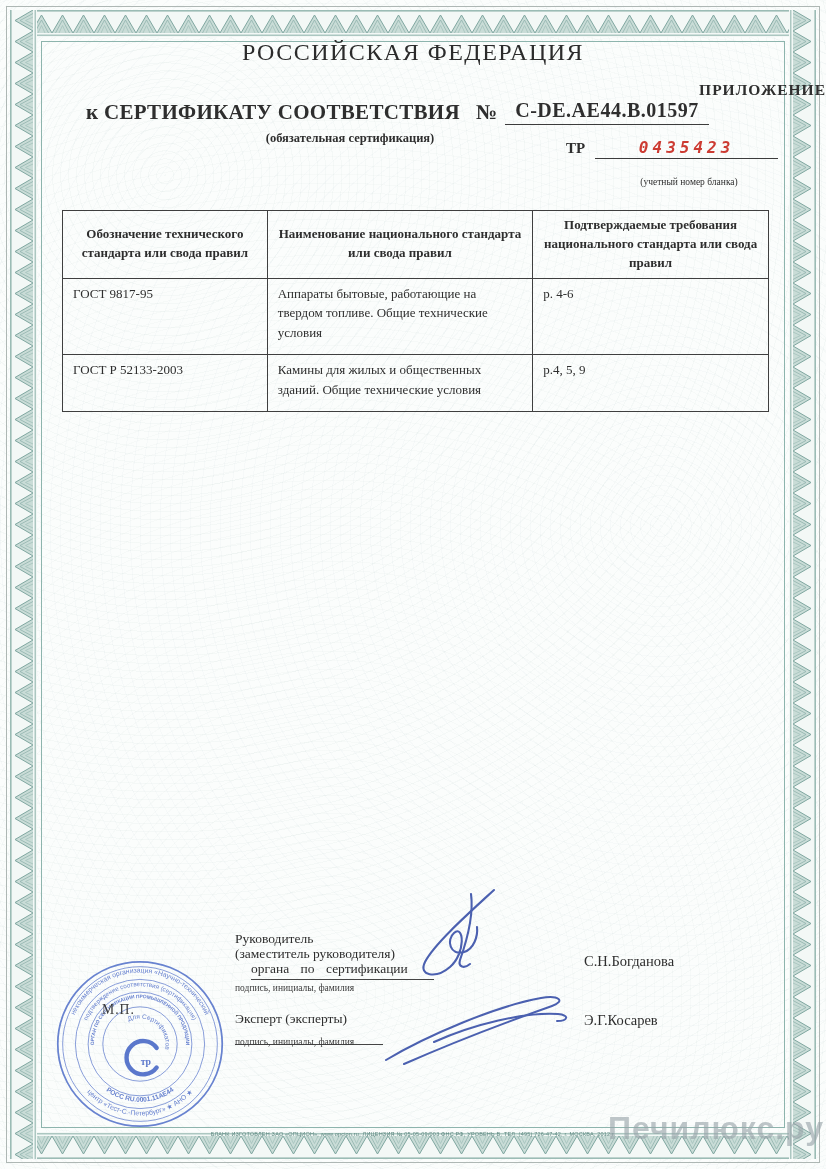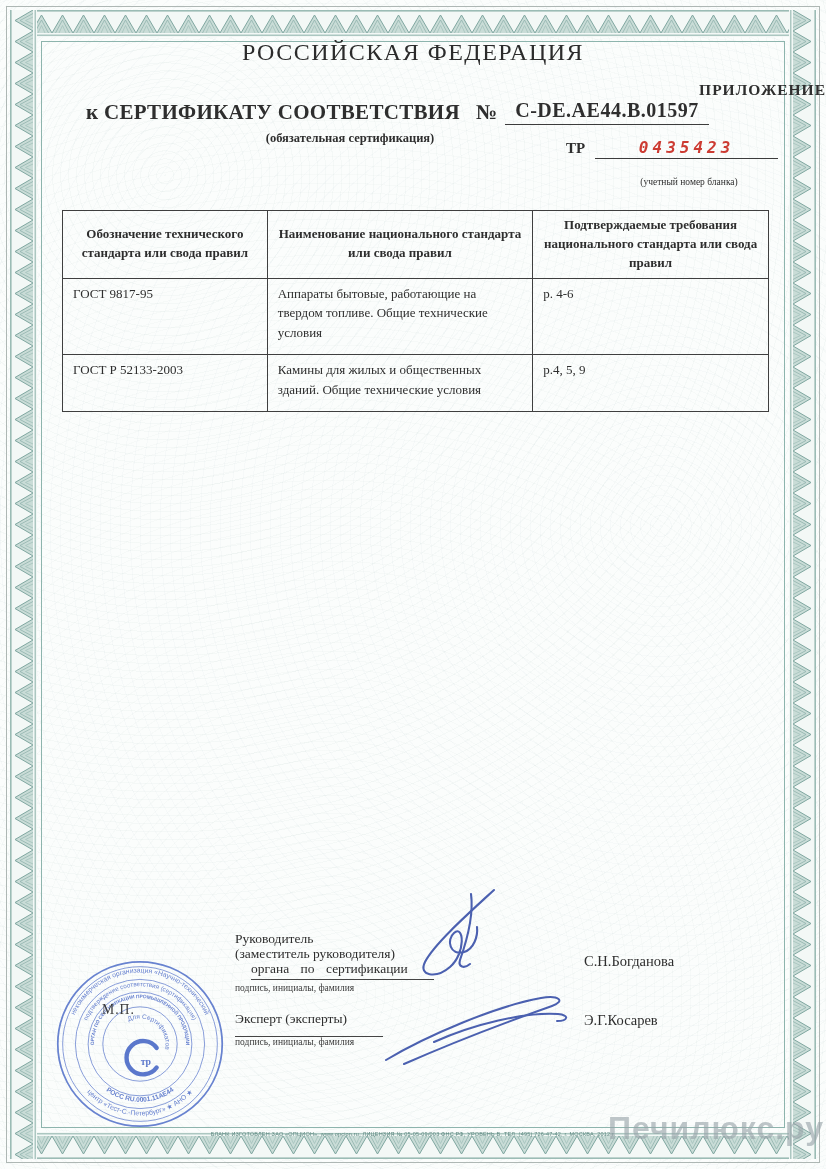--- a/index.html
+++ b/index.html
@@ -48,21 +48,21 @@
   table.std th{font-weight:bold;text-align:center;vertical-align:middle;
     padding:5px 10px;line-height:1.45;}
   table.std td{vertical-align:top;padding:5px 10px 12px 10px;line-height:1.5;}
   .col1{width:29%;} .col2{width:37.6%;} .col3{width:33.4%;}
 
   .sig-head-role{position:absolute;top:931px;left:235px;font-size:13.5px;line-height:1.12;}
   .role-line3{word-spacing:8px;border-bottom:1.1px solid #444;width:183px;padding-bottom:3px;margin-left:16px;}
   .sig-head-caption{position:absolute;top:983px;left:235px;font-size:9.5px;color:#3b3b3b;}
   .sig-head-name{position:absolute;top:953px;left:584px;font-size:14.5px;}
   .sig-expert-role{position:absolute;top:1011px;left:235px;font-size:13.5px;
-    border-bottom:1.1px solid #444;width:148px;padding-bottom:9px;}
+    border-bottom:1.1px solid #444;width:148px;padding-bottom:17px;}
   .sig-expert-caption{position:absolute;top:1037px;left:235px;font-size:9.5px;color:#3b3b3b;}
   .sig-expert-name{position:absolute;top:1012px;left:584px;font-size:14.5px;}
 
   .autograph1{position:absolute;left:408px;top:886px;}
   .autograph2{position:absolute;left:378px;top:976px;}
   .stamp{position:absolute;left:47px;top:951px;}
 
   .fine-print{position:absolute;top:1131px;left:150px;right:150px;text-align:center;
     font-family:"Liberation Sans",sans-serif;font-size:5.5px;color:#4f7d75;
     letter-spacing:0.2px;opacity:0.9;z-index:5;white-space:nowrap;overflow:hidden;}

